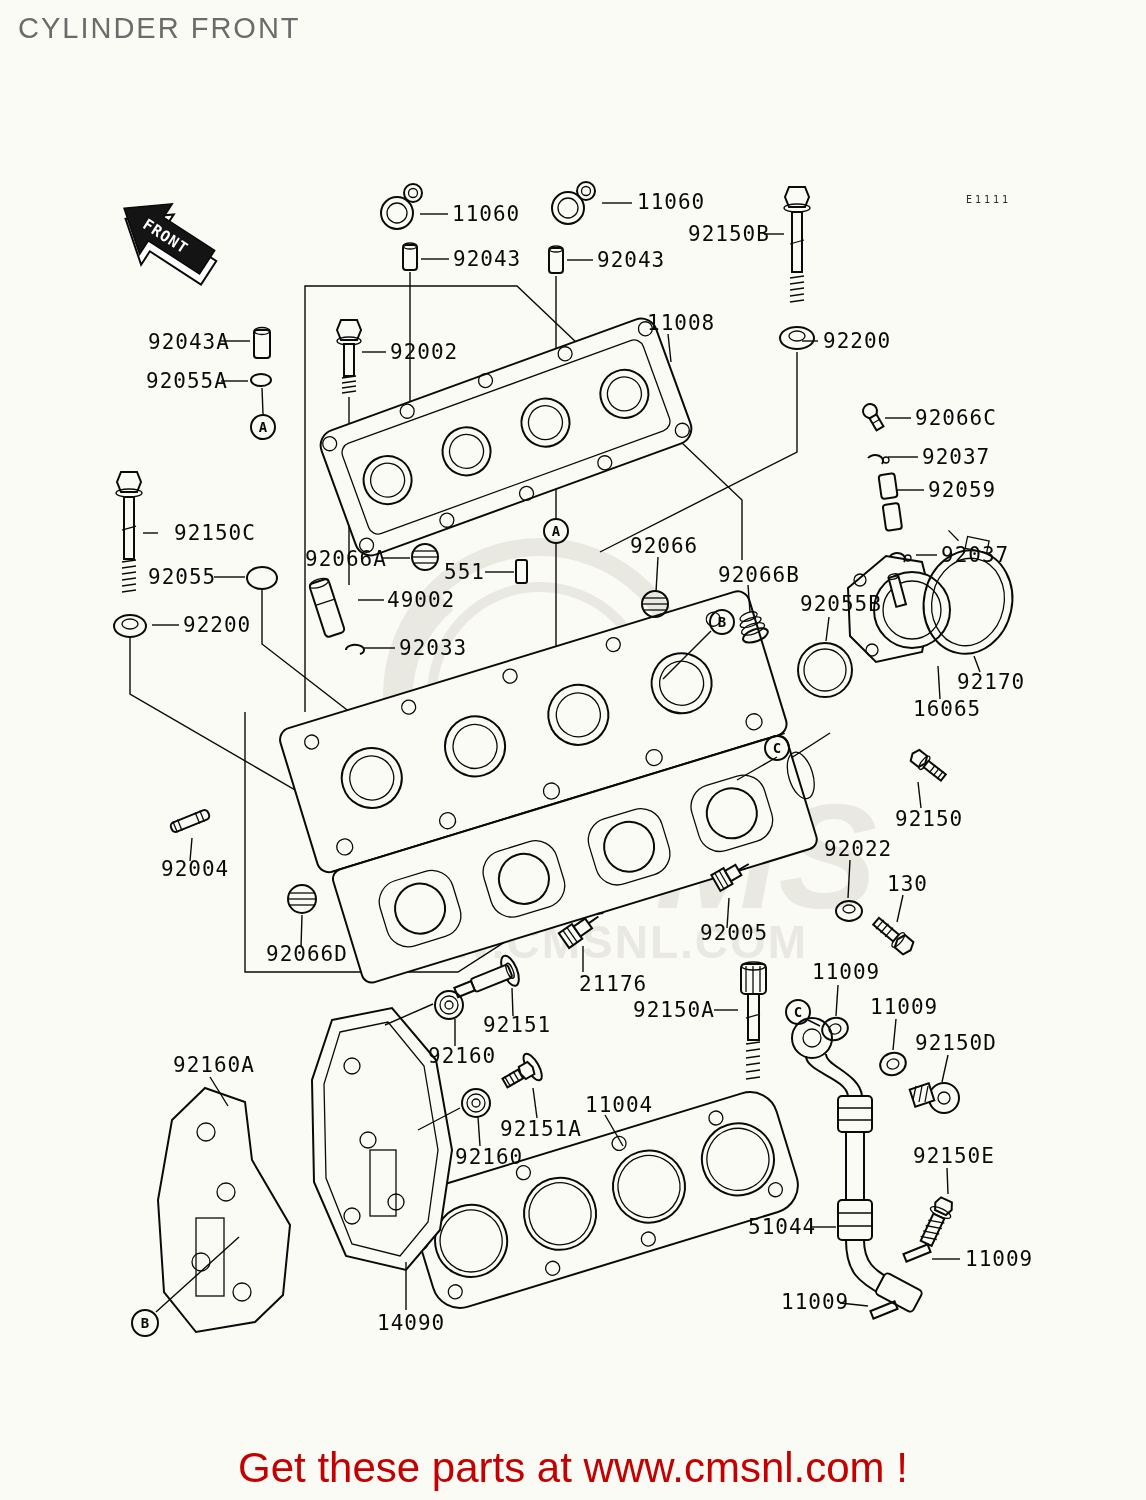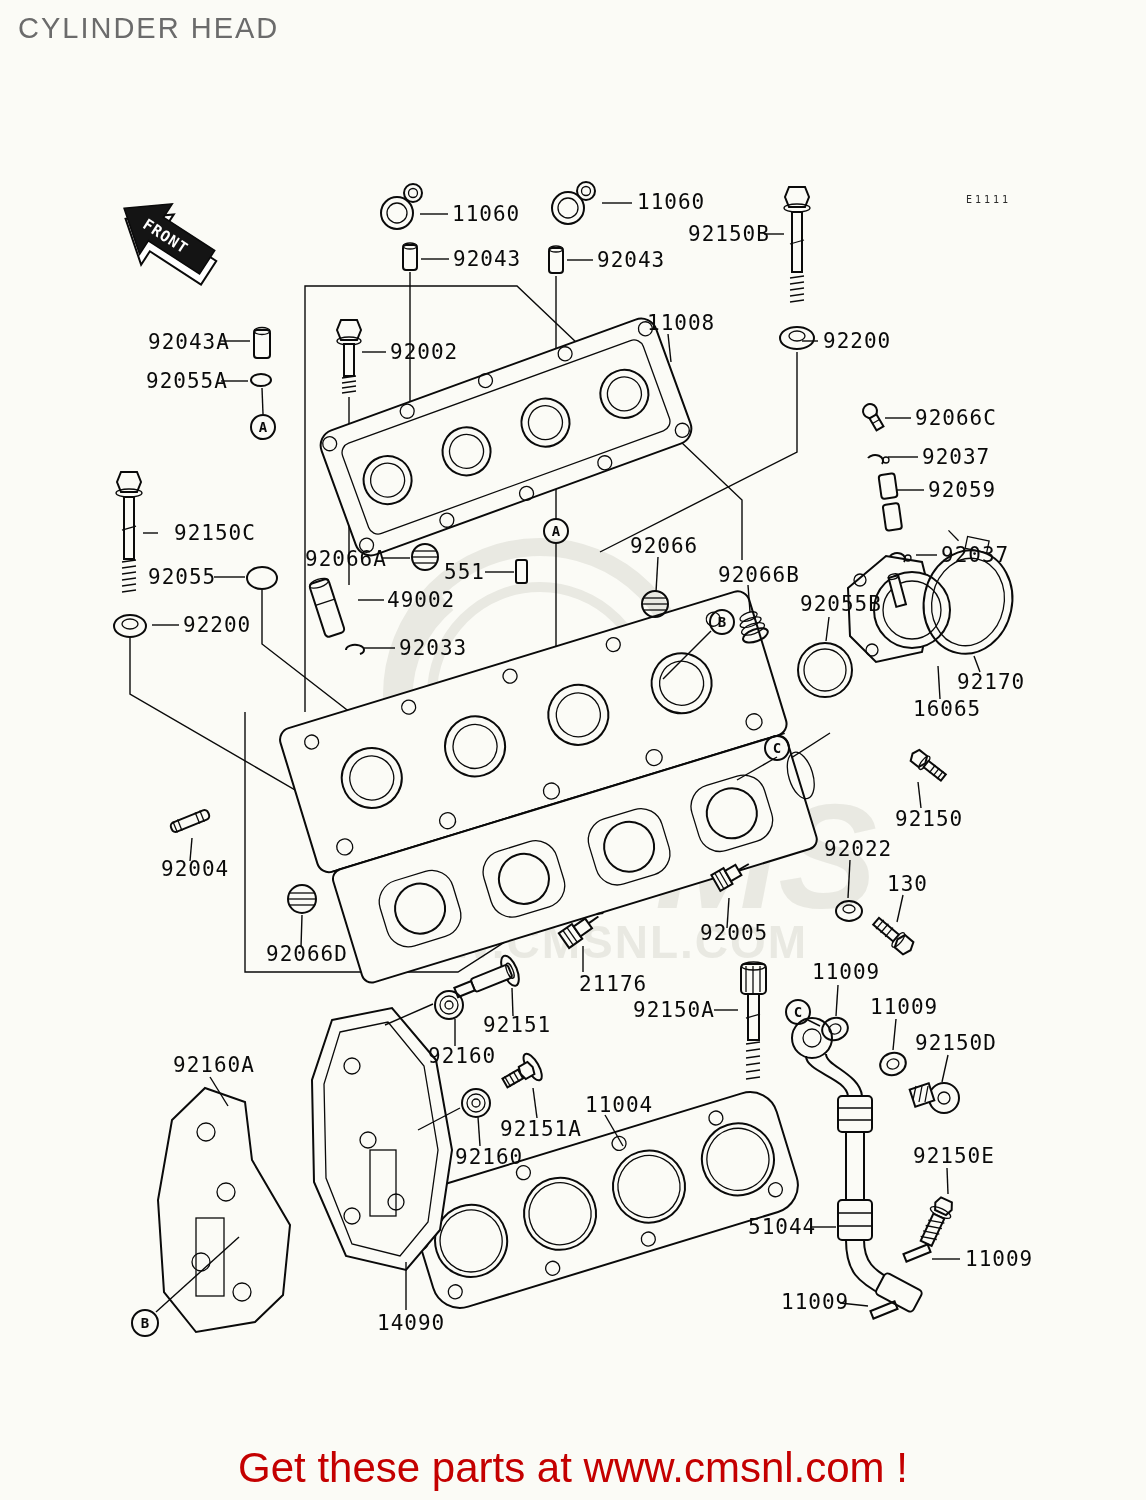--- a/index.html
+++ b/index.html
@@ -18,21 +18,21 @@
   .p2{stroke:#0a0a0a;stroke-width:2;fill:none;}
   .pf{stroke:#0a0a0a;stroke-width:2;fill:#fbfbf6;}
   .pd{stroke:#0a0a0a;stroke-width:1.3;fill:none;}
   .wmt{font-family:"Liberation Sans",sans-serif;font-weight:bold;}
 </style>
 </head>
 <body>
 
 <div id="stage">
 
-  <div class="title">CYLINDER HEAD</div>
+  <div class="title">CYLINDER FRONT</div>
   <div class="ecode">E1111</div>
 
   <svg width="1146" height="1500" viewBox="0 0 1146 1500">
 
     <g opacity="1">
       <circle cx="540" cy="695" r="148" fill="none" stroke="#e9e9e2" stroke-width="18"></circle>
       <circle cx="540" cy="695" r="108" fill="none" stroke="#e9e9e2" stroke-width="10"></circle>
       <path d="M445,600 A125,125 0 0 0 455,800" fill="none" stroke="#e9e9e2" stroke-width="26"></path>
       <text class="wmt" x="548" y="908" font-size="148" font-style="italic" fill="#e9e9e2">CMS</text>
       <text class="wmt" x="358" y="958" font-size="46" letter-spacing="2" fill="#e9e9e2">WWW.CMSNL.COM</text>

